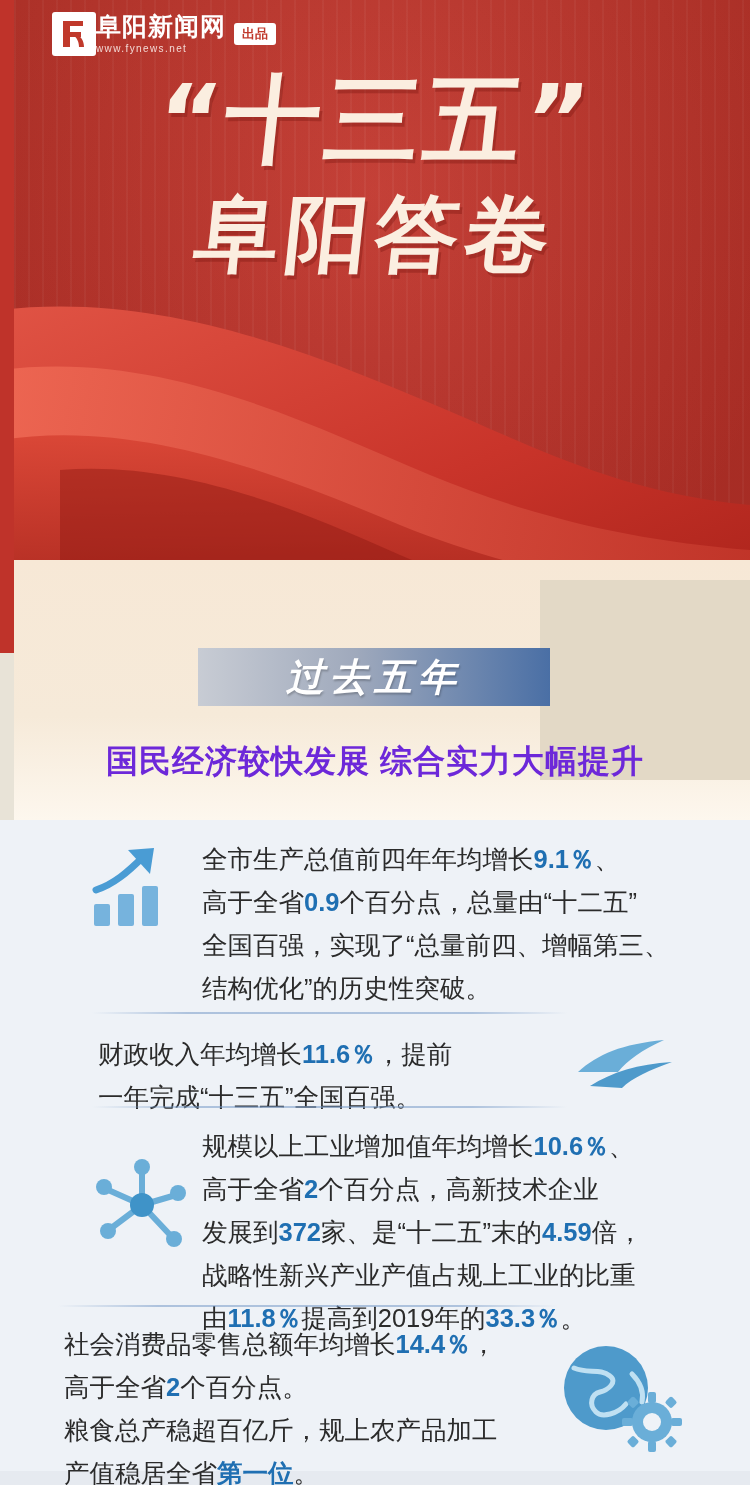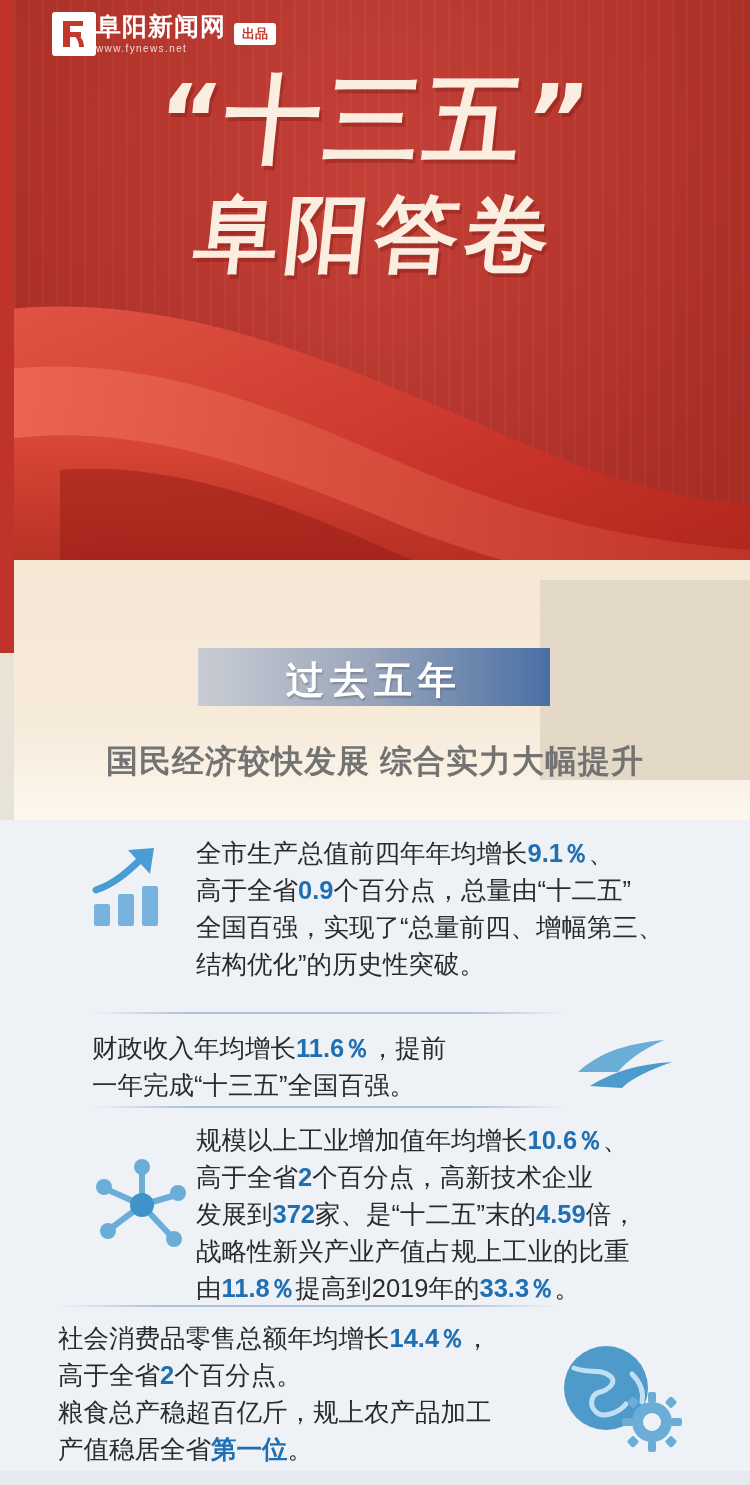--- a/index.html
+++ b/index.html
@@ -132,34 +132,34 @@
     position: absolute;
     left: 0; top: 0; width: 14px; height: 1485px;
     background: linear-gradient(180deg,#bf332a 0%, #bf332a 44%, #e8e3d7 44%, #e8e3d7 100%);
   }
 
   .section-tag {
     position: absolute;
     left: 198px; top: 648px;
     width: 352px; height: 58px;
     background: linear-gradient(90deg, #c8ccd4 0%, #9fa9bc 45%, #4a6fa5 100%);
-    display: flex; align-items: flex-end; justify-content: center;
+    display: flex; align-items: center; justify-content: center; font-style: italic;
   }
   .section-tag span {
     color: #ffffff;
     font-size: 38px;
     font-weight: bold;
     letter-spacing: 6px;
     text-shadow: 1px 2px 2px rgba(0,0,0,0.22);
   }
   .section-sub {
     position: absolute;
     left: 0; right: 0; top: 740px;
     text-align: center;
-    color: #737373;
+    color: #6d28d9;
     font-size: 32px;
     font-weight: bold;
     letter-spacing: 1px;
   }
 
   
   .body-area {
     position: absolute;
     left: 0; top: 820px;
     width: 750px;
@@ -173,21 +173,21 @@
     background: #e6eaf0;
   }
 
   .block {
     position: absolute;
     color: #2b2b2b;
     font-size: 25.5px;
     line-height: 1.45;
     letter-spacing: 0px;
   }
-  .block p { margin: 0; }
+  .block p { margin: 6px; }
   .num { color: #1f6fb2; font-weight: bold; }
 
   .divider {
     position: absolute;
     height: 2px;
     background: linear-gradient(90deg, rgba(150,175,205,0.0), rgba(120,155,200,0.55) 20%, rgba(120,155,200,0.55) 80%, rgba(150,175,205,0.0));
   }
 
   .icon-box { position: absolute; }
 

